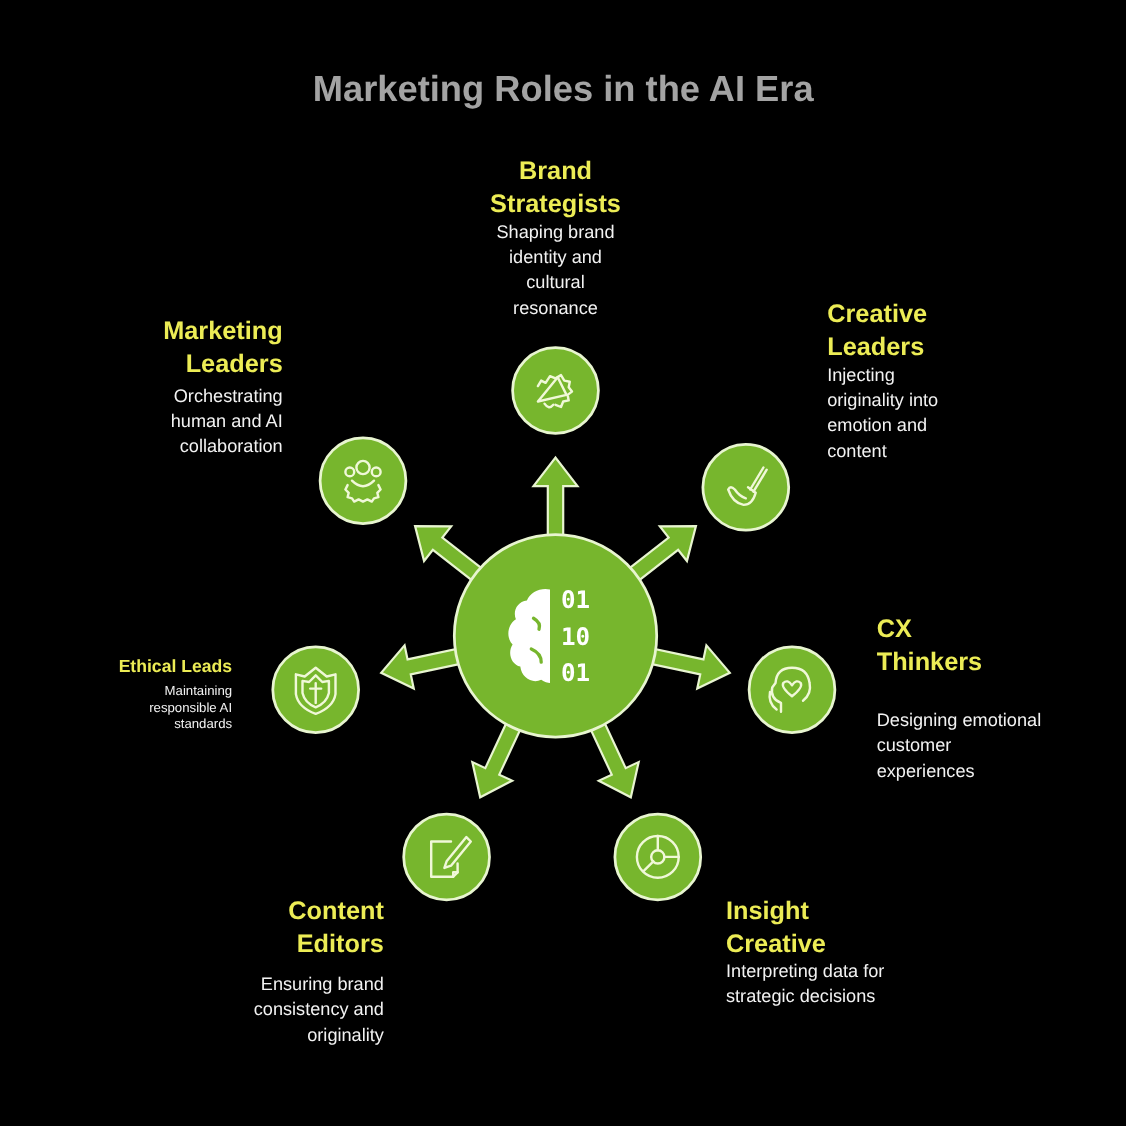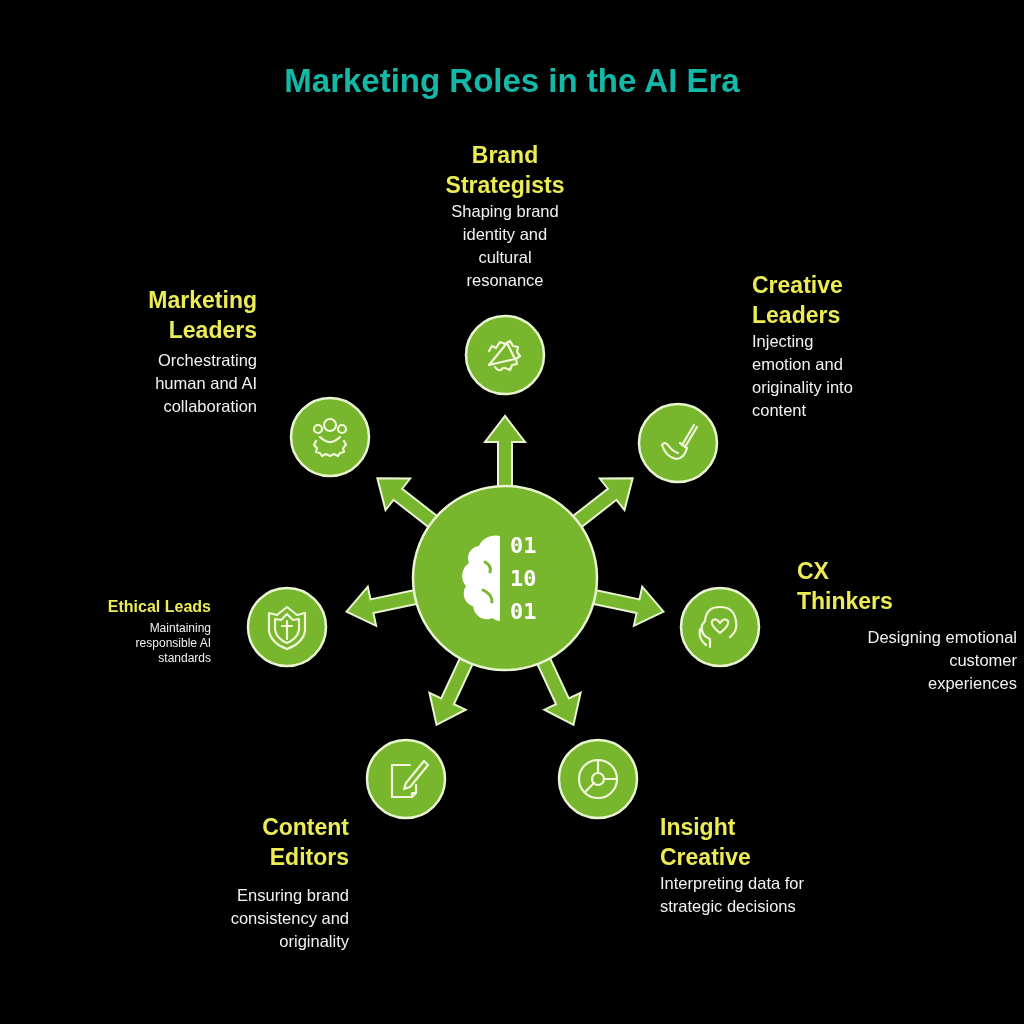--- a/index.html
+++ b/index.html
@@ -1,17 +1,17 @@
 <!DOCTYPE html>
 <html><head>
 <meta charset="utf-8">
 <style>
   html, body { margin:0; padding:0; background:#000; }
   body { width:1024px; height:1024px; position:relative; overflow:hidden; font-family:"Liberation Sans", sans-serif; }
-  .title { position:absolute; left:0; width:1024px; top:62px; text-align:center; color:#14b8a6; font-weight:bold; font-size:33px; font-family:"Liberation Sans", sans-serif; }
+  .title { position:absolute; left:0; width:1024px; top:62px; text-align:center; color:#a3a3a3; font-weight:bold; font-size:33px; font-family:"Liberation Sans", sans-serif; }
   svg.diagram { position:absolute; left:0; top:0; }
   .label { position:absolute; font-family:"Liberation Sans", sans-serif; }
   .head { color:#ecec55; font-weight:bold; font-size:23px; line-height:30px; }
   .desc { color:#f2f2f2; font-size:16.5px; line-height:23px; }
   .center { text-align:center; }
   .right { text-align:right; }
   .left { text-align:left; }
   .small .head { font-size:16px; line-height:20px; }
   .small .desc { font-size:12px; line-height:15px; }
 </style>
@@ -123,32 +123,32 @@
     </div>
 </div>
 
 <div class="label left" style="left:752px; top:270px; width:200px;">
   <div class="head">
       <div>Creative</div>
       <div>Leaders</div>
     </div>
   <div class="desc">
       <div>Injecting</div>
+      <div>originality into</div>
       <div>emotion and</div>
-      <div>originality into</div>
       <div>content</div>
     </div>
 </div>
 
 <div class="label left" style="left:797px; top:556px; width:220px;">
   <div class="head">
       <div>CX</div>
       <div>Thinkers</div>
     </div>
-  <div class="desc" style="margin-top:10px;text-align:right;">
+  <div class="desc" style="margin-top:28px;">
       <div>Designing emotional</div>
       <div>customer</div>
       <div>experiences</div>
     </div>
 </div>
 
 <div class="label left" style="left:660px; top:812px; width:220px;">
   <div class="head">
       <div>Insight</div>
       <div>Creative</div>

